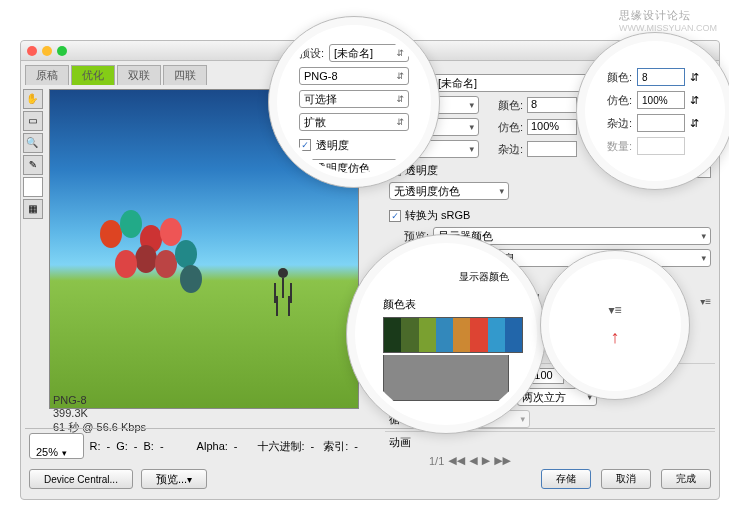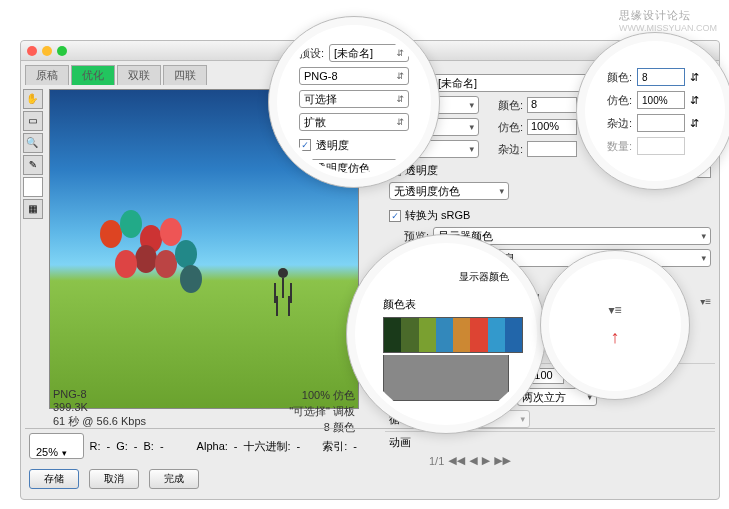--- a/index.html
+++ b/index.html
@@ -6,21 +6,21 @@
 body{background:#fff;width:729px;height:509px;position:relative;overflow:hidden}
 .watermark{position:absolute;top:8px;right:12px;color:#aaa;font-size:11px;letter-spacing:1px}
 .watermark .sub{font-size:9px;color:#ccc;display:block;letter-spacing:0}
 .main-window{position:absolute;left:20px;top:40px;width:700px;height:460px;background:#ececec;border:1px solid #bbb;border-radius:4px}
 .titlebar{height:20px;background:linear-gradient(#f5f5f5,#ddd);border-bottom:1px solid #bbb;border-radius:4px 4px 0 0;display:flex;align-items:center;padding:0 6px}
 .traffic{display:flex;gap:5px}
 .dot{width:10px;height:10px;border-radius:50%}
 .dr{background:#ff5f56}.dy{background:#ffbd2e}.dg{background:#27c93f}
 .tabs{display:flex;gap:2px;padding:4px 4px 0;font-size:10px}
 .tab{padding:2px 10px;background:#d8d8d8;border:1px solid #aaa;border-bottom:none;color:#555}
-.tab.active{background:#22c55e}
+.tab.active{background:#84cc16}
 .body-row{display:flex}
 .toolbar{width:24px;display:flex;flex-direction:column;gap:2px;padding:4px 2px}
 .tool{width:20px;height:20px;border:1px solid #999;background:#ddd;font-size:10px;text-align:center;line-height:18px}
 .preview{margin:4px;width:310px;height:320px;border:1px solid #888;background:#fff;position:relative;overflow:hidden}
 .preview-img{width:100%;height:100%;background:linear-gradient(180deg,#1a4a8a 0%,#2d7dc4 25%,#5fb8e8 45%,#7fd4f5 55%,#8bc34a 60%,#6aa22e 100%);position:relative}
 .balloons{position:absolute;left:40px;top:120px;width:140px;height:110px}
 .balloon{position:absolute;width:22px;height:28px;border-radius:50%}
 .b1{background:#d42;left:10px;top:10px}.b2{background:#2a8;left:30px;top:0}.b3{background:#c33;left:50px;top:15px}
 .b4{background:#e55;left:70px;top:8px}.b5{background:#933;left:45px;top:35px}.b6{background:#b44;left:65px;top:40px}
 .b7{background:#288;left:85px;top:30px}.b8{background:#d44;left:25px;top:40px}.b9{background:#366;left:90px;top:55px}
@@ -115,25 +115,20 @@
       </div>
     </div>
   </div>
 
   <div class="info-bar">
     <div class="info-left">
       <span>PNG-8</span>
       <span>399.3K</span>
       <span>61 秒 @ 56.6 Kbps</span>
     </div>
-    <div class="info-right">
-      <span>100% 仿色</span>
-      <span>"可选择" 调板</span>
-      <span>8 颜色</span>
-    </div>
   </div>
 
   <div class="right-panel">
     <div class="row">
         <span class="lbl">预设:</span>
         <div class="sel">
           <span>[未命名]</span>
         </div>
       </div>
     <div class="row">
@@ -243,26 +238,30 @@
           <span>25%</span>
         </div>
       <span>R:</span>
         <span>-</span>
       <span>G:</span>
         <span>-</span>
       <span>B:</span>
         <span>-</span>
       <span style="margin-left:27px">Alpha:</span>
         <span>-</span>
-      <span style="margin-left:0">十六进制:</span>
-        <span>-</span>
-      <span style="margin-left:16px">索引:</span>
+      <span style="margin-left:14px">十六进制:</span>
+        <span>-</span>
+      <span style="margin-left:3px">索引:</span>
         <span>-</span>
     </div>
     <div class="bottom-row2">
+      <div style="display:flex;gap:8px">
+        <div class="btn">Device Central...</div>
+        <div class="btn"><span>预览...</span> ▾</div>
+      </div>
       <div style="display:flex;gap:10px">
         <div class="btn primary">存储</div>
         <div class="btn">取消</div>
         <div class="btn">完成</div>
       </div>
     </div>
   </div>
 </div>
 
 <div class="zoom z1">

